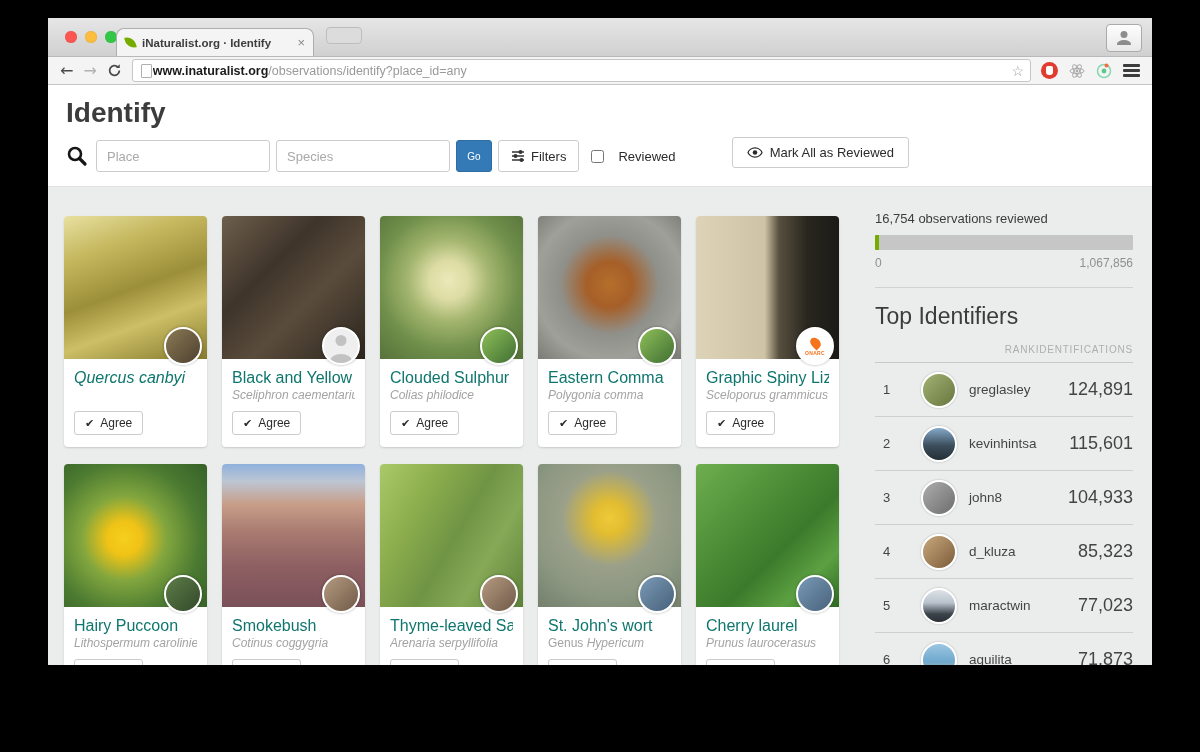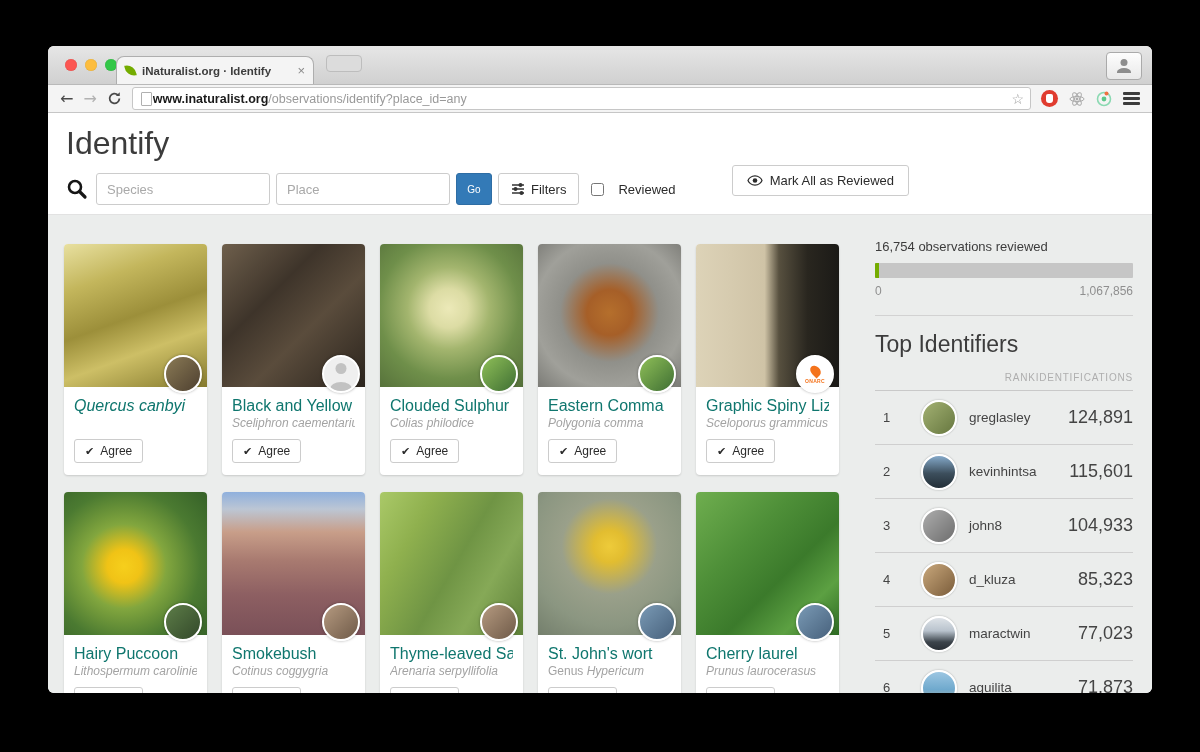--- a/index.html
+++ b/index.html
@@ -1,19 +1,19 @@
 <!DOCTYPE html>
 <html><head>
 <meta charset="utf-8">
 <style>
   html,body{margin:0;padding:0}
   body{width:1200px;height:752px;background:#000;position:relative;overflow:hidden;
        font-family:"Liberation Sans","DejaVu Sans",sans-serif;-webkit-font-smoothing:antialiased}
-  .window{position:absolute;left:48px;top:46px;width:1104px;height:647px;background:#fff;
-          border-radius:6px;overflow:hidden;box-shadow:0 18px 60px rgba(0,0,0,.6)}
+  .window{position:absolute;left:48px;top:18px;width:1104px;height:647px;background:#fff;
+          border-radius:1px;overflow:hidden;box-shadow:0 18px 60px rgba(0,0,0,.6)}
 
   
   .framebar{position:relative;height:38px;background:linear-gradient(180deg,#e6e6e6,#d0d0d0);border-bottom:1px solid #b9b9b9}
   .lights{position:absolute;left:17px;top:13px;display:flex;gap:8px}
   .light{width:12px;height:12px;border-radius:50%}
   .l-red{background:#fc5652;border:1px solid #di;box-shadow:inset 0 0 1px #c94441}
   .l-yellow{background:#fdbd3e;box-shadow:inset 0 0 1px #c59a2e}
   .l-green{background:#33c748;box-shadow:inset 0 0 1px #2a9e3a}
   .tab{position:absolute;left:68px;bottom:0;width:198px;height:28px;background:#f4f4f4;
        border:1px solid #aeaeae;border-bottom:none;border-radius:8px 8px 0 0;
@@ -42,21 +42,21 @@
   .star{position:absolute;right:6px;font-size:14px;color:#9a9a9a;font-family:"DejaVu Sans",sans-serif}
   .ext{display:flex;align-items:center;gap:11px}
   .ext-hand{width:17px;height:17px;border-radius:50%;background:#e03c2f;position:relative}
   .ext-hand::after{content:"";position:absolute;left:5px;top:4px;width:7px;height:9px;background:#fff;border-radius:2px 2px 3px 3px}
   .menu-btn{display:flex;flex-direction:column;gap:2.5px}
   .menu-btn i{display:block;width:17px;height:2.8px;background:#3c3c3c;border-radius:1px}
 
   
   .page{position:absolute;top:67px;left:0;right:0;bottom:0;background:#ebedec}
   .page-header{position:relative;height:102px;background:#fff;border-bottom:1px solid #e2e2e2;padding-left:18px;box-sizing:border-box}
-  .page-title{font-size:32px;color:#3c3c3c;padding-top:12px;font-weight:400}
+  .page-title{font-size:28px;color:#3c3c3c;padding-top:12px;font-weight:700}
   .search-row{display:flex;align-items:center;margin-top:11px;gap:6px}
   .search-row .mag{margin-right:2px}
   .txt-input{width:152px;height:30px;border:1px solid #ccc;border-radius:3px;padding:0 10px;font-size:13px;color:#333;outline:none;font-family:inherit}
   .txt-input::placeholder{color:#a9a9a9}
   .go-btn{height:32px;width:36px;background:#337ab7;color:#fff;border:1px solid #2e6da4;border-radius:3px;font-size:10px;font-family:inherit}
   .filters-btn,.markall-btn,.agree{background:#fff;border:1px solid #ccc;border-radius:3px;font-family:inherit;color:#2b2b2b}
   .filters-btn{height:32px;padding:0 12px;font-size:13px;display:inline-flex;align-items:center;gap:6px}
   .chkrow{display:flex;align-items:center;gap:14px;margin-left:6px;font-size:13px;color:#2b2b2b}
   .chkrow input{width:13px;height:13px;margin:0}
   .markall-btn{position:absolute;right:243px;top:52px;height:31px;padding:0 14px;font-size:13px;display:inline-flex;align-items:center;gap:7px}
@@ -164,22 +164,22 @@
   <div class="page">
     <div class="page-header">
       <div class="page-title">Identify</div>
       <div class="search-row">
         <span class="mag">
           <svg width="22" height="22" viewBox="0 0 22 22">
             <circle cx="9" cy="9" r="6" fill="none" stroke="#161616" stroke-width="2.6"></circle>
             <line x1="13.5" y1="13.5" x2="19" y2="19" stroke="#161616" stroke-width="3.2" stroke-linecap="round"></line>
           </svg>
         </span>
+        <input class="txt-input" placeholder="Place" style="">
         <input class="txt-input" placeholder="Species" style="">
-        <input class="txt-input" placeholder="Place" style="">
         <button class="go-btn">Go</button>
         <button class="filters-btn">
           <svg width="14" height="14" viewBox="0 0 14 14">
             <line x1="1" y1="3" x2="13" y2="3" stroke="#333" stroke-width="1.6"></line>
             <line x1="1" y1="7" x2="13" y2="7" stroke="#333" stroke-width="1.6"></line>
             <line x1="1" y1="11" x2="13" y2="11" stroke="#333" stroke-width="1.6"></line>
             <circle cx="9.5" cy="3" r="2" fill="#333"></circle>
               <circle cx="4.5" cy="7" r="2" fill="#333"></circle>
               <circle cx="10.5" cy="11" r="2" fill="#333"></circle>
           </svg>

